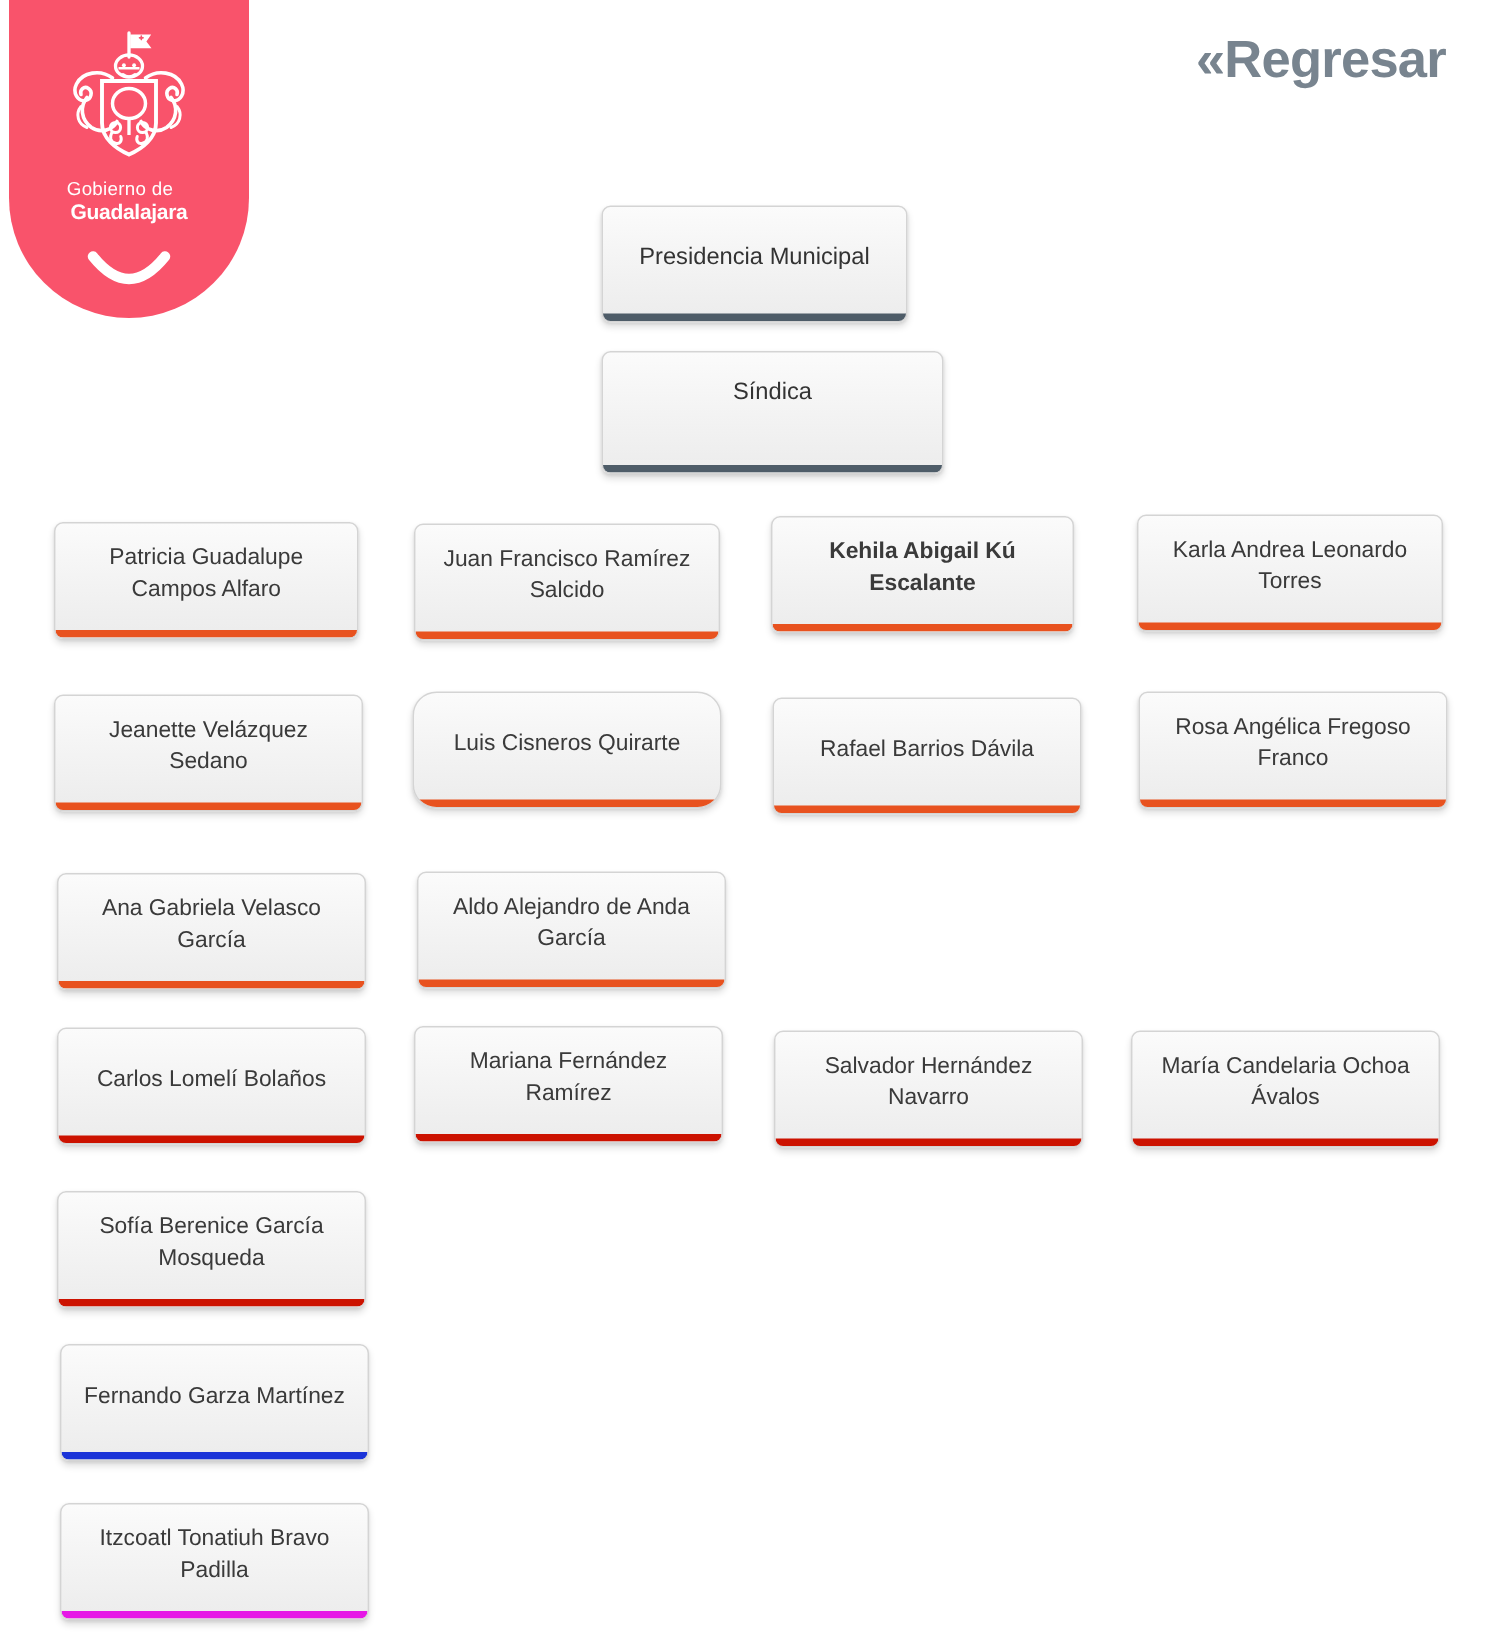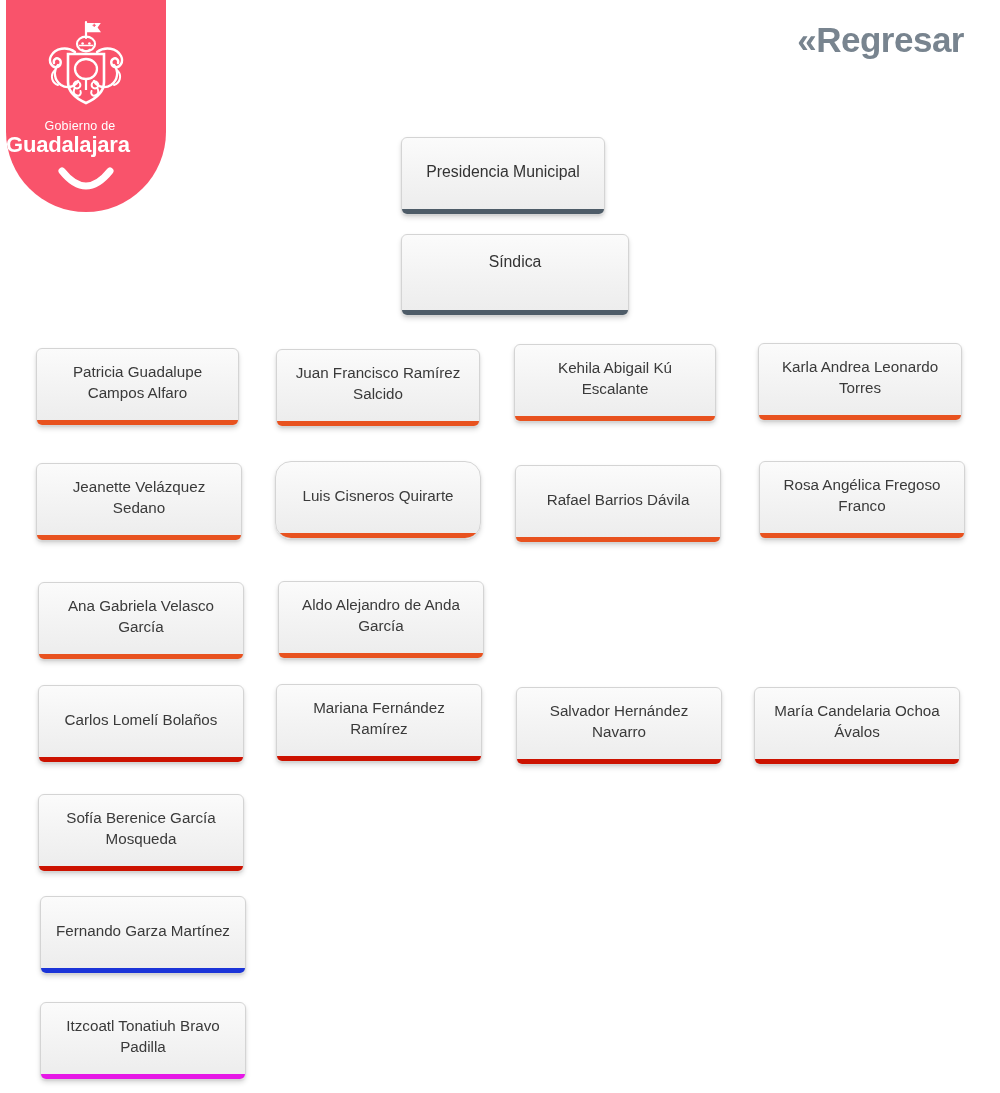--- a/index.html
+++ b/index.html
@@ -44,23 +44,23 @@
     color: #ffffff;
     font-size: 12.5px;
     font-weight: normal;
     letter-spacing: 0.2px;
     line-height: 1;
   }
   .logo-text-2 {
     position: absolute;
     left: 0; right: 0;
     top: 134px;
-    text-align: left;
+    text-align: center;
     color: #ffffff;
-    font-size: 22px;
+    font-size: 14px;
     font-weight: bold;
     letter-spacing: -0.2px;
     line-height: 1;
   }
   .logo-smile {
     position: absolute;
     left: 50%;
     top: 167px;
     transform: translateX(-50%);
     width: 56px;
@@ -186,21 +186,21 @@
       </div>
       <div class="node-underline" style="background: rgb(232, 82, 31);"></div>
     </div>
     <div class="node" style="left: 276px; top: 349px; width: 204px; height: 78px;">
       <div style="position: absolute; inset: 0px 0px 8px; display: flex; align-items: center; justify-content: center;">
         <span class="node-label">Juan Francisco Ramírez Salcido</span>
       </div>
       <div class="node-underline" style="background: rgb(232, 82, 31);"></div>
     </div>
     <div class="node" style="left: 514px; top: 344px; width: 202px; height: 78px;">
-      <div style="position: absolute; inset: 0px 0px 8px; display: flex; align-items: center; justify-content: center;">
+      <div style="position: absolute; inset: 0px 0px 8px; display: flex; align-items: center; justify-content: center; font-weight: bold;">
         <span class="node-label">Kehila Abigail Kú Escalante</span>
       </div>
       <div class="node-underline" style="background: rgb(232, 82, 31);"></div>
     </div>
     <div class="node" style="left: 758px; top: 343px; width: 204px; height: 78px;">
       <div style="position: absolute; inset: 0px 0px 8px; display: flex; align-items: center; justify-content: center;">
         <span class="node-label">Karla Andrea Leonardo Torres</span>
       </div>
       <div class="node-underline" style="background: rgb(232, 82, 31);"></div>
     </div>

